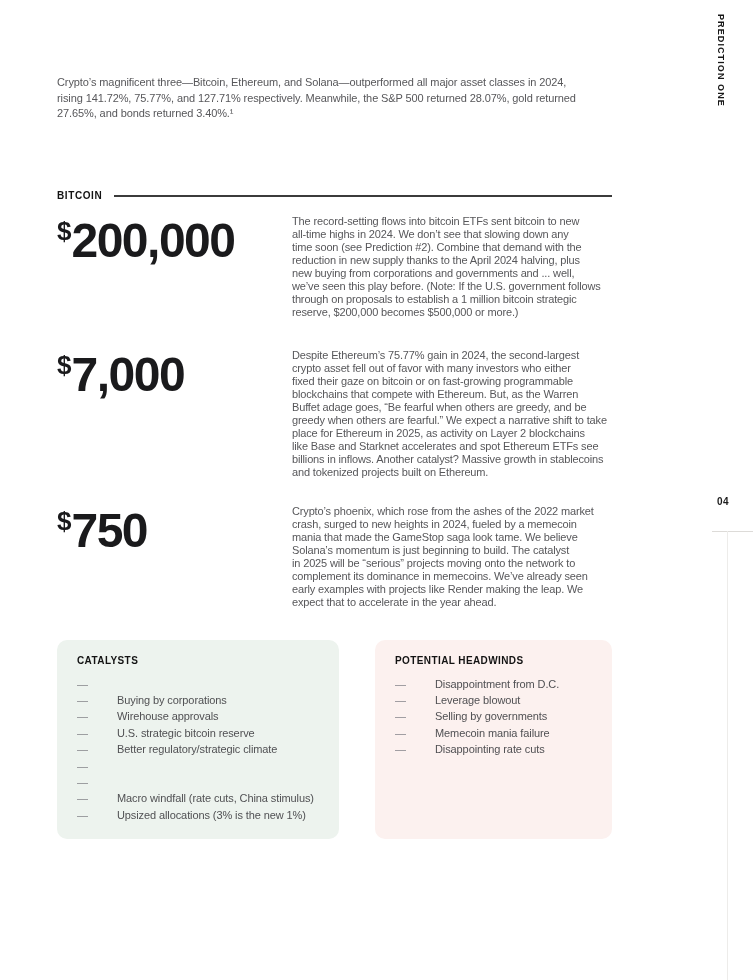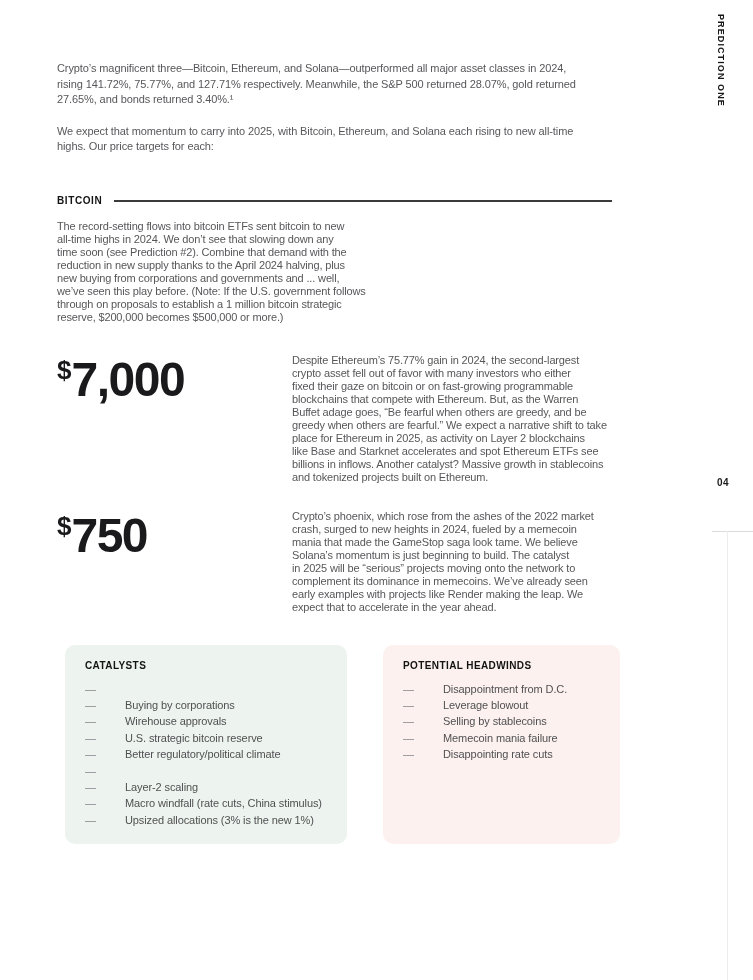--- a/index.html
+++ b/index.html
@@ -1,29 +1,29 @@
 <!DOCTYPE html>
 <html><head>
 <meta charset="utf-8">
 <style>
   html,body{margin:0;padding:0;background:#fff;}
   .page{
     position:relative;width:753px;height:980px;background:#ffffff;overflow:hidden;
     font-family:"Liberation Sans","DejaVu Sans",sans-serif;
   }
-  .content{position:absolute;left:57px;top:4px;width:555px;}
+  .content{position:absolute;left:57px;top:18px;width:555px;}
   .intro{
     margin:0;white-space:pre-line;font-size:11px;line-height:15.5px;
     color:#57575a;letter-spacing:-0.1px;
   }
   .intro.first{margin-top:57px;}
   .intro.second{margin-top:16px;}
   section.prediction{display:block;}
   .sec-head{display:flex;align-items:center;}
-  .sec-bitcoin{margin-top:40px;}
+  .sec-bitcoin{margin-top:68px;}
   .sec-ethereum{margin-top:30px;}
   .sec-solana{margin-top:26px;}
   .sec-label{
     font-size:10px;font-weight:bold;letter-spacing:0.6px;color:#131313;
     line-height:12px;white-space:nowrap;
   }
   .sec-rule{flex:1;height:2px;background:#3b3b3b;margin-left:12px;}
   .sec-body{display:flex;margin-top:13px;}
   .price-col{width:235px;flex:0 0 235px;}
   .price{
@@ -42,50 +42,51 @@
   .box-title{font-size:10px;font-weight:bold;letter-spacing:0.4px;color:#131313;line-height:12px;}
   .box-list{margin-top:9px;}
   .box-item{display:flex;line-height:16.4px;font-size:11px;color:#505053;letter-spacing:-0.1px;}
   .dash{flex:0 0 40px;color:#85858a;}
   .item-text{flex:1;white-space:nowrap;}
   .tab-label{
     position:absolute;top:14px;left:716px;writing-mode:vertical-rl;
     font-size:9px;font-weight:bold;letter-spacing:1.1px;color:#161616;white-space:nowrap;
   }
   .page-number{
-    position:absolute;top:477px;left:717px;font-size:10px;font-weight:bold;
+    position:absolute;top:496px;left:717px;font-size:10px;font-weight:bold;
     letter-spacing:0.4px;color:#1c1c1c;
   }
   .tick-h{position:absolute;left:712px;top:531px;width:41px;height:1px;background:#dddbd8;}
   .rule-v{position:absolute;left:727px;top:531px;width:1px;height:449px;background:#edecea;}
 </style>
 </head>
 <body>
 
 <div class="page">
 
   <div class="tab-label">PREDICTION ONE</div>
   <div class="page-number">04</div>
   <div class="tick-h"></div>
   <div class="rule-v"></div>
 
   <div class="content">
 
     <p class="intro first">Crypto’s magnificent three—Bitcoin, Ethereum, and Solana—outperformed all major asset classes in 2024,
 rising 141.72%, 75.77%, and 127.71% respectively. Meanwhile, the S&amp;P 500 returned 28.07%, gold returned
 27.65%, and bonds returned 3.40%.¹</p>
-    <p class="intro second">We expect that momentum to carry into 2025, with Bitcoin, Ethereum, and Solana each rising to new all-time
-highs. Our price targets for each:</p>
 
     <section class="prediction sec-bitcoin">
       <div class="sec-head">
         <span class="sec-label">BITCOIN</span>
         <span class="sec-rule"></span>
       </div>
       <div class="sec-body">
+        <div class="price-col">
+          <div class="price"><span class="cur">$</span><span>200,000</span></div>
+        </div>
         <p class="sec-text">The record-setting flows into bitcoin ETFs sent bitcoin to new
 all-time highs in 2024. We don’t see that slowing down any
 time soon (see Prediction #2). Combine that demand with the
 reduction in new supply thanks to the April 2024 halving, plus
 new buying from corporations and governments and ... well,
 we’ve seen this play before. (Note: If the U.S. government follows
 through on proposals to establish a 1 million bitcoin strategic
 reserve, $200,000 becomes $500,000 or more.)</p>
       </div>
     </section>
@@ -118,21 +119,21 @@
 mania that made the GameStop saga look tame. We believe
 Solana’s momentum is just beginning to build. The catalyst
 in 2025 will be “serious” projects moving onto the network to
 complement its dominance in memecoins. We’ve already seen
 early examples with projects like Render making the leap. We
 expect that to accelerate in the year ahead.</p>
       </div>
     </section>
 
     <div class="boxes">
-      <div class="box box-catalysts" style="background-color: rgb(237, 243, 238); margin-left: 8px;">
+      <div class="box box-catalysts" style="background-color: rgb(237, 243, 238);">
         <div class="box-title">CATALYSTS</div>
         <div class="box-list">
 
             <div class="box-item">
               <span class="dash">—</span>
             </div>
 
             <div class="box-item">
               <span class="dash">—</span>
               <span class="item-text">Buying by corporations</span>
@@ -143,30 +144,29 @@
               <span class="item-text">Wirehouse approvals</span>
             </div>
 
             <div class="box-item">
               <span class="dash">—</span>
               <span class="item-text">U.S. strategic bitcoin reserve</span>
             </div>
 
             <div class="box-item">
               <span class="dash">—</span>
-              <span class="item-text">Better regulatory/political climate</span>
-            </div>
-
-            <div class="box-item">
-              <span class="dash">—</span>
-            </div>
-
-            <div class="box-item">
-              <span class="dash">—</span>
-              <span class="item-text">Layer-2 scaling</span>
+              <span class="item-text">Better regulatory/strategic climate</span>
+            </div>
+
+            <div class="box-item">
+              <span class="dash">—</span>
+            </div>
+
+            <div class="box-item">
+              <span class="dash">—</span>
             </div>
 
             <div class="box-item">
               <span class="dash">—</span>
               <span class="item-text">Macro windfall (rate cuts, China stimulus)</span>
             </div>
 
             <div class="box-item">
               <span class="dash">—</span>
               <span class="item-text">Upsized allocations (3% is the new 1%)</span>
@@ -182,21 +182,21 @@
               <span class="item-text">Disappointment from D.C.</span>
             </div>
 
             <div class="box-item">
               <span class="dash">—</span>
               <span class="item-text">Leverage blowout</span>
             </div>
 
             <div class="box-item">
               <span class="dash">—</span>
-              <span class="item-text">Selling by stablecoins</span>
+              <span class="item-text">Selling by governments</span>
             </div>
 
             <div class="box-item">
               <span class="dash">—</span>
               <span class="item-text">Memecoin mania failure</span>
             </div>
 
             <div class="box-item">
               <span class="dash">—</span>
               <span class="item-text">Disappointing rate cuts</span>

